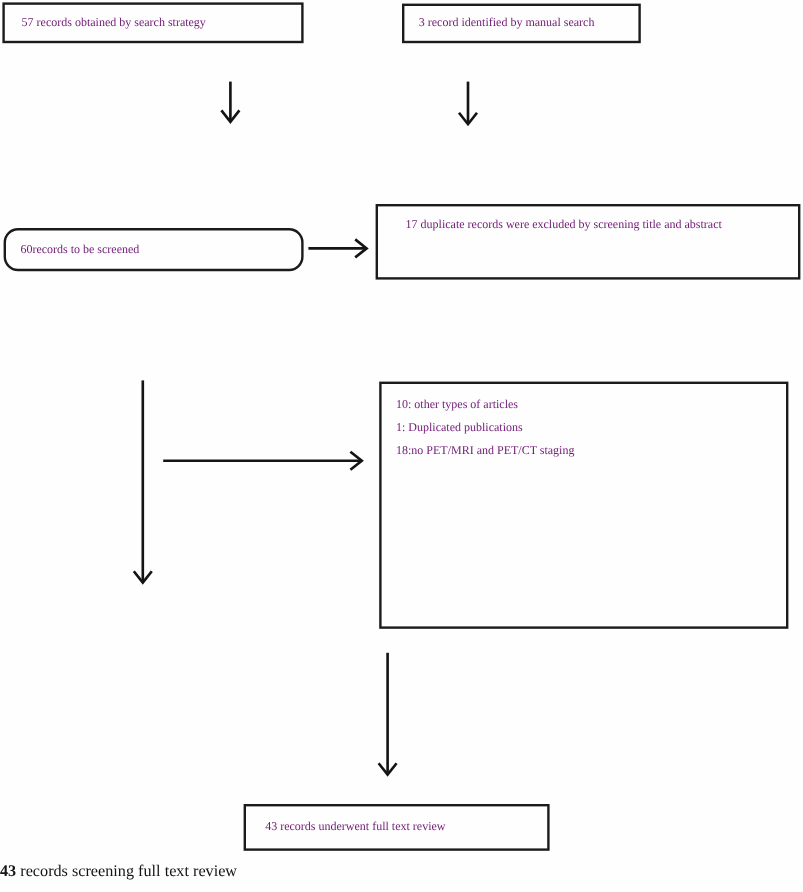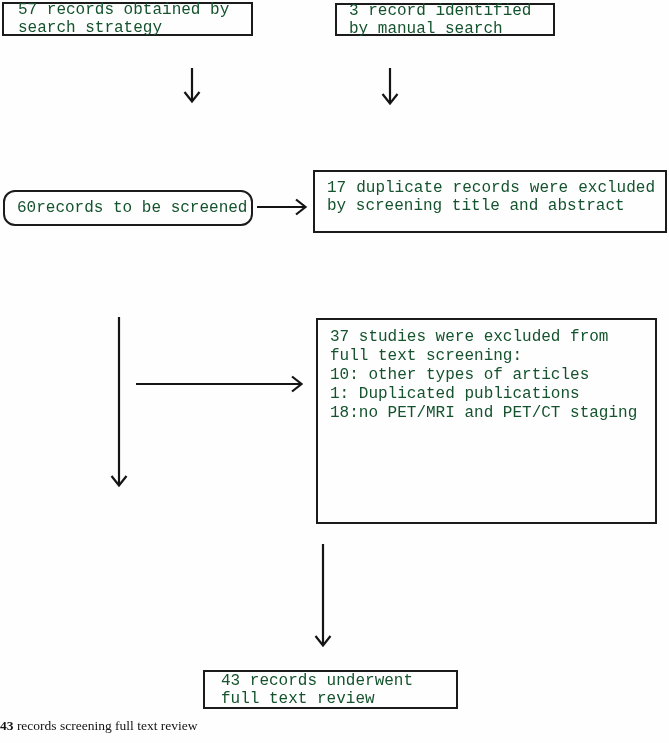--- a/index.html
+++ b/index.html
@@ -12,38 +12,37 @@
     position: relative;
     width: 669px;
     height: 743px;
     background: #fefefe;
     overflow: hidden;
   }
   .fbox {
     position: absolute;
     border: 2px solid #1b1b1b;
     background: #fefefe;
-    font-size: 16px;
-    color: #14532d;
-    font-family: Liberation Mono, monospace;
+    font-size: 10px;
+    color: #701a75;
   }
   .fbox.single {
     display: flex;
     align-items: center;
   }
   
   .b1 { left: 2px; top: 2px; width: 251px; height: 34px; padding-left: 14px; }
   
-  .b2 { left: 335px; top: 3px; width: 220px; height: 33px; padding-left: 12px; }
+  .b2 { left: 335px; top: 3px; width: 199px; height: 33px; padding-left: 12px; }
   
   .b3 { left: 3px; top: 190px; width: 250px; height: 36px; padding-left: 12px; border-radius: 12px; }
   
   .b4 {
     left: 313px; top: 170px; width: 354px; height: 63px;
-    padding: 7px 10px 0 12px;
+    padding: 7px 10px 0 23px;
     text-align: justify;
     line-height: 18px;
   }
   
   .b5 {
     left: 316px; top: 318px; width: 341px; height: 206px;
     padding: 8px 10px 0 12px;
     line-height: 19px;
   }
   
@@ -120,21 +119,20 @@
 
   <div class="fbox single b3">
     <span>60records to be screened</span>
   </div>
 
   <div class="fbox b4">
     <span>17 duplicate records were excluded by screening title and abstract</span>
   </div>
 
   <div class="fbox b5">
-    <div>37 studies were excluded from full text screening:</div>
     <div>10: other types of articles</div>
     <div>1: Duplicated publications</div>
     <div>18:no PET/MRI and PET/CT staging</div>
   </div>
 
   <div class="fbox single b6">
     <span>43 records underwent full text review</span>
   </div>
 
   <div class="caption">

